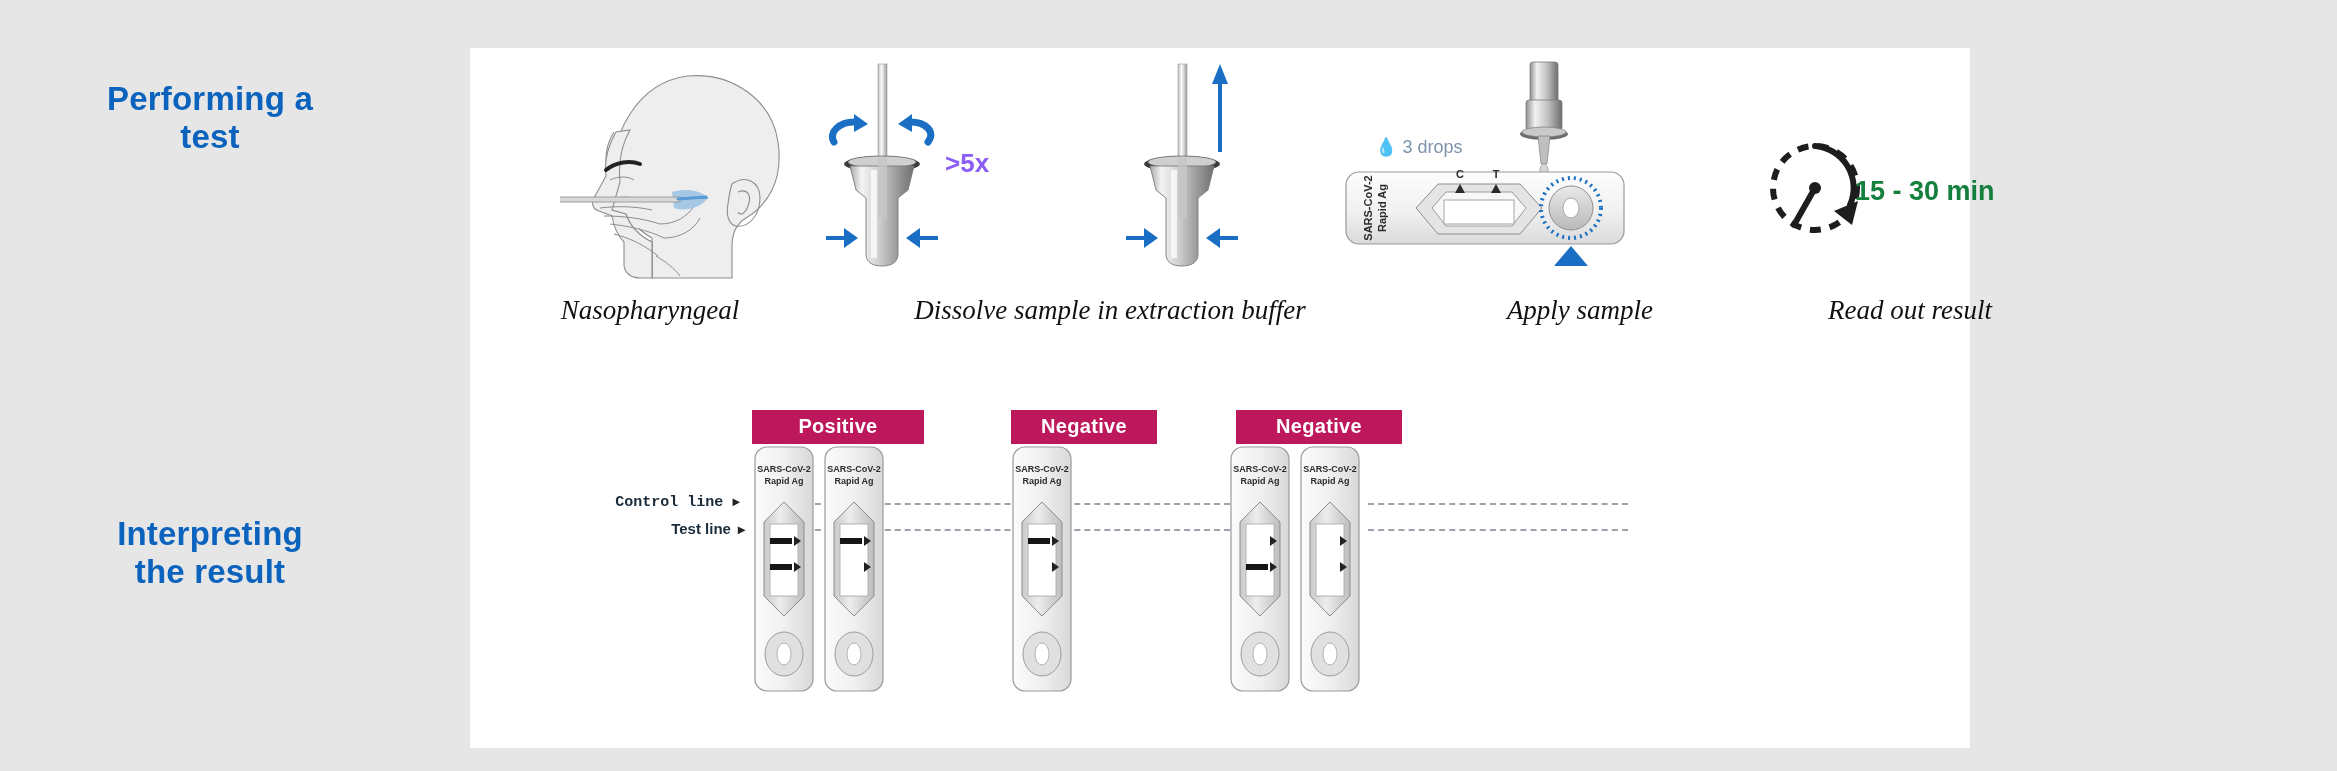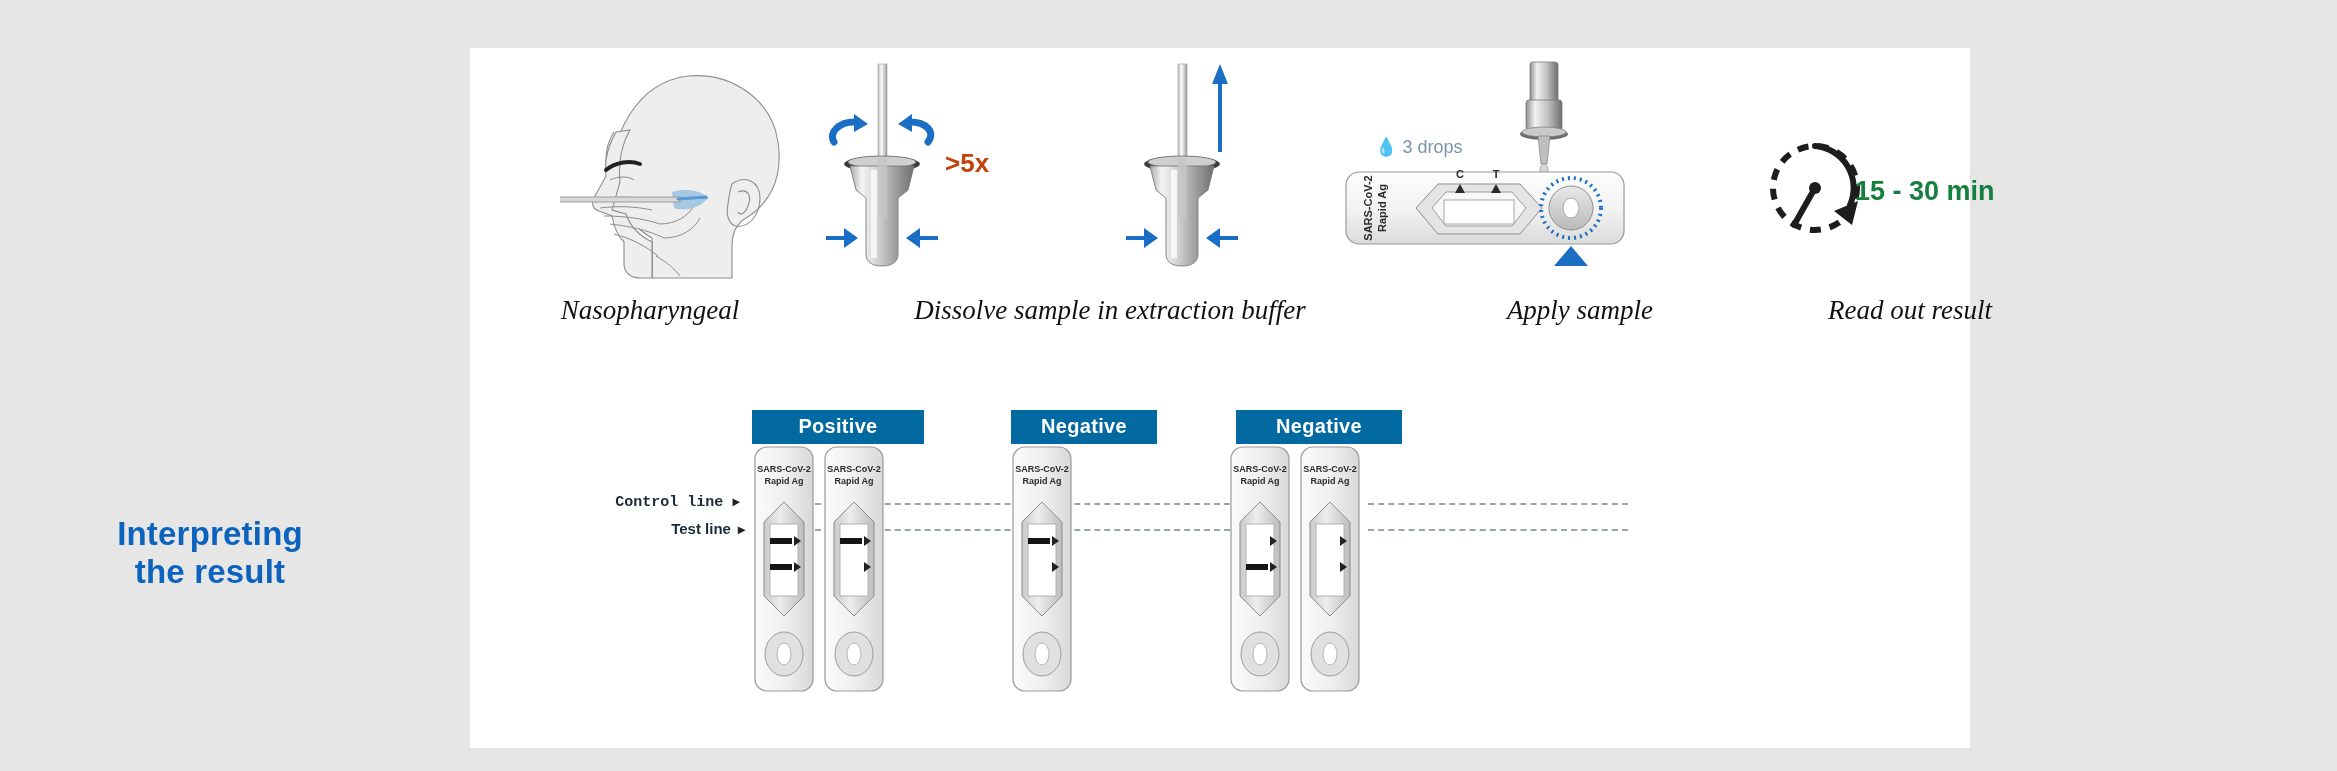--- a/index.html
+++ b/index.html
@@ -55,21 +55,21 @@
 
   
   #art-head{left:90px;top:18px;}
 
   
   #art-tubes{left:300px;top:10px;}
   .label-5x{
     position:absolute;
     font-weight:bold;
     font-size:26px;
-    color:#c2410c;
+    color:#8b5cf6;
     left:475px;top:100px;
   }
 
   
   #art-apply{left:870px;top:12px;}
   .label-drops{
     position:absolute;
     font-weight:normal;
     font-size:18px;
     color:#7b93ad;
@@ -87,21 +87,21 @@
     color:#15803d;
     left:1385px;top:128px;
     white-space:nowrap;
   }
 
   
   .results{position:absolute;left:0;top:360px;width:100%;height:340px;}
 
   .result-badge{
     position:absolute;
-    background:#0369a1;
+    background:#be185d;
     color:#ffffff;
     font-weight:bold;
     font-size:20px;
     text-align:center;
     padding:5px 0 6px 0;
     letter-spacing:.3px;
     font-stretch:condensed;
   }
   #badge-positive{left:282px;top:2px;width:172px;}
   #badge-negative{left:541px;top:2px;width:146px;}
@@ -132,20 +132,24 @@
   #cassette-pos-2{left:352px;}
   #cassette-neg-1{left:540px;}
   #cassette-inv-1{left:758px;}
   #cassette-inv-2{left:828px;}
 </style>
 </head>
 <body>
 
 <div class="page">
 
+  <div class="section-title" id="heading-performing">
+    <div>Performing a</div>
+    <div>test</div>
+  </div>
 
   <div class="section-title" id="heading-interpreting">
     <div>Interpreting</div>
     <div>the result</div>
   </div>
 
   <div class="panel">
 
     <div class="steps">
 

